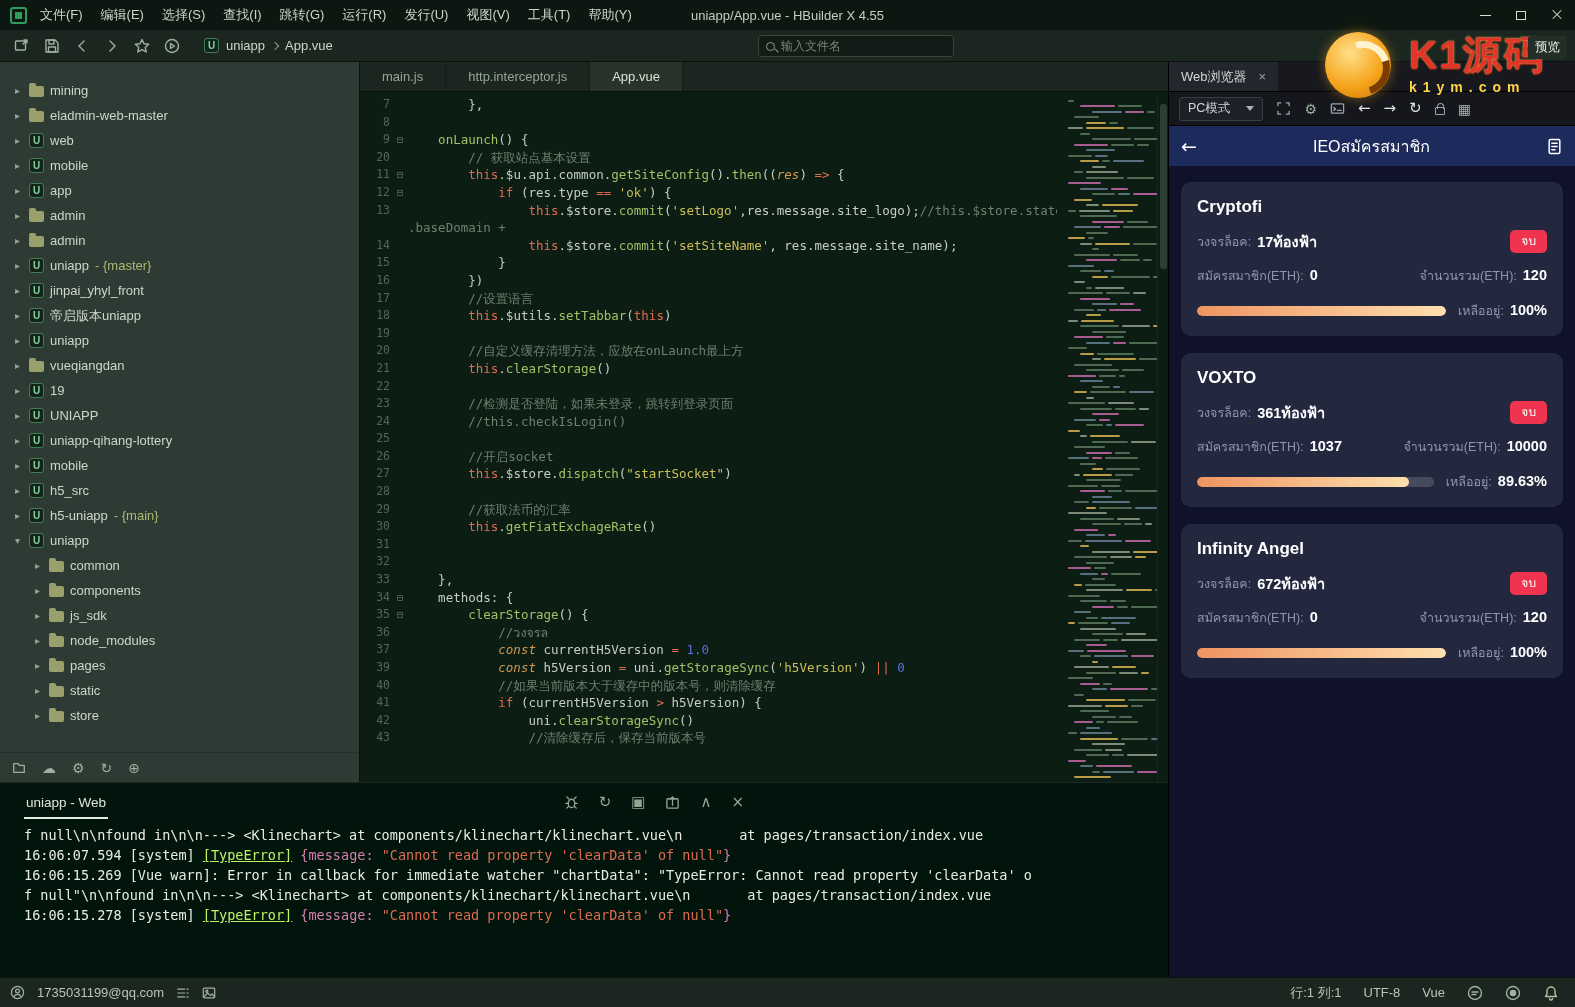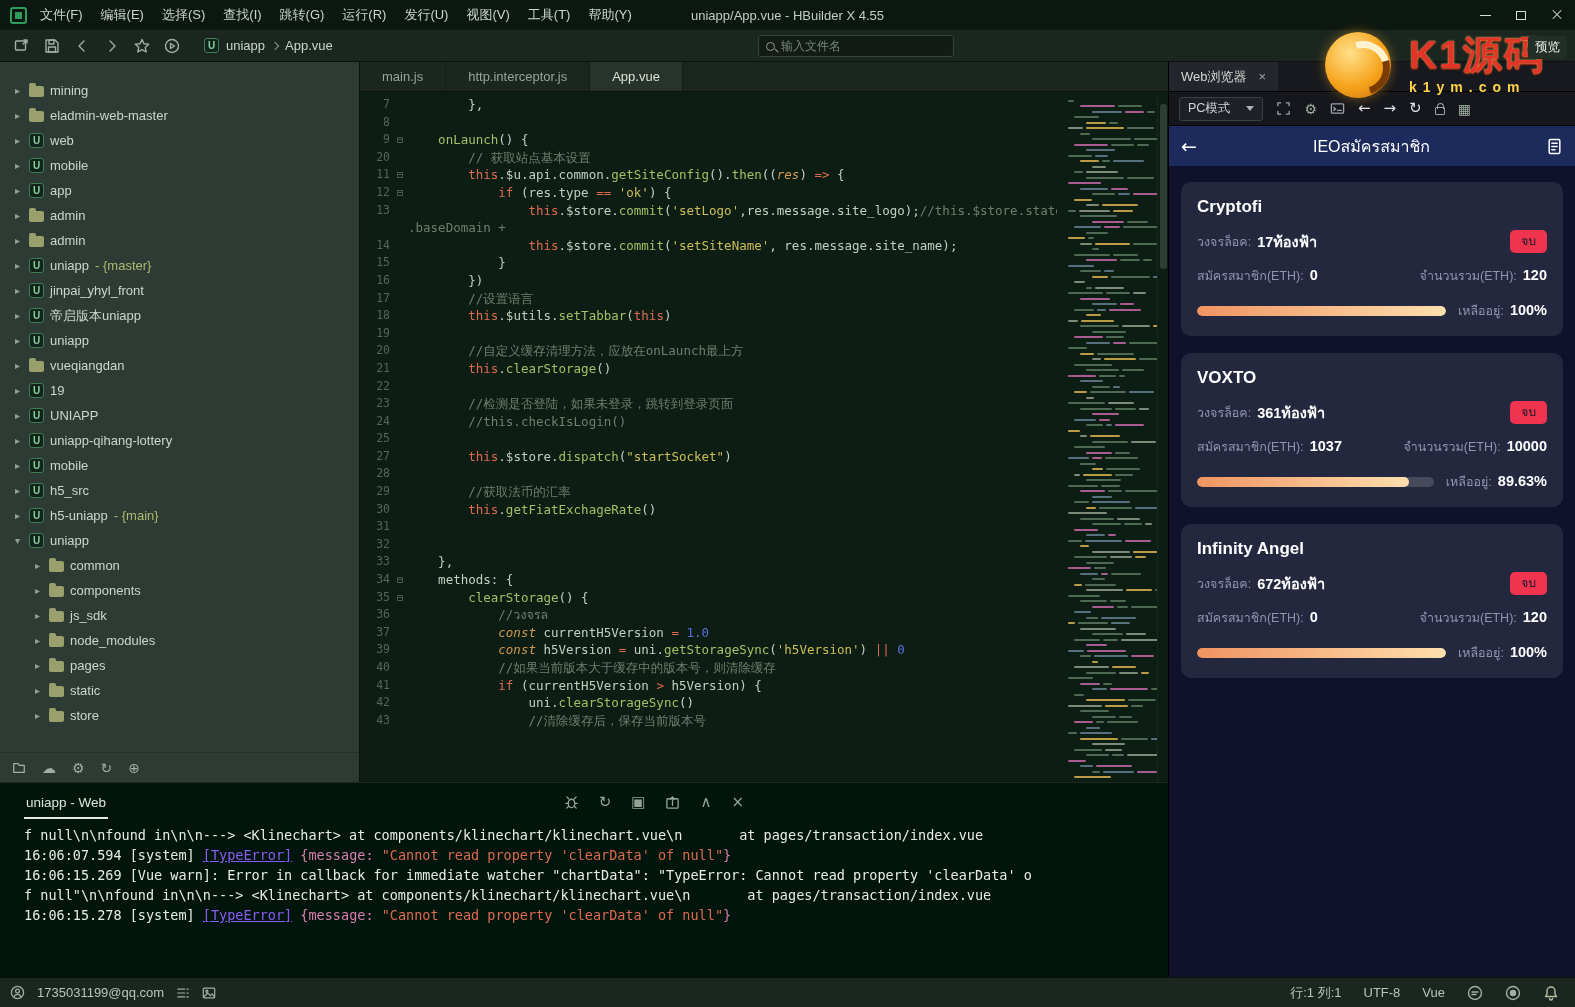--- a/index.html
+++ b/index.html
@@ -78,21 +78,21 @@
 .vthumb{position:absolute;top:12px;left:2px;width:7px;height:165px;background:rgba(255,255,255,.14);border-radius:3px}
 
 
 .console{flex:0 0 195px;background:#02150d;border-top:1px solid #1c2a21;display:flex;flex-direction:column}
 .console-bar{flex:0 0 38px;display:flex;align-items:center;padding:0 24px;color:#dde6dc;font-size:13.5px}
 .console-tab{border-bottom:2px solid #e4ece2;padding:9px 2px 7px}
 .console-icons{margin-left:auto;display:flex;gap:20px;align-items:center;color:#94a496;padding-right:400px}
 .console-icons .gi{font-size:15px;color:#94a496}
 .console-out{flex:1;padding:4px 24px;font-family:"DejaVu Sans Mono","Liberation Mono",monospace;font-size:13.5px;line-height:20px;overflow:hidden}
 .cline{white-space:pre}
-.pl{color:#e7ede3}.lnk{color:#8b5cf6;text-decoration:underline}.pk{color:#d77fae}.rd{color:#dd6b50}
+.pl{color:#e7ede3}.lnk{color:#bef264;text-decoration:underline}.pk{color:#d77fae}.rd{color:#dd6b50}
 
 
 .browser{flex:0 0 407px;display:flex;flex-direction:column;background:#10122b;border-left:1px solid #000}
 .bp-tabs{flex:0 0 30px;background:#17191e;display:flex;align-items:stretch;border-bottom:1px solid #000}
 .bp-tab{background:#23262d;color:#d2d8d2;font-size:13px;display:flex;align-items:center;gap:12px;padding:0 12px}
 .bp-x{color:#9aa3ad;font-size:13px}
 .bp-url-row{flex:0 0 34px;background:#15171c;display:flex;align-items:center;padding:0 8px}
 .bp-url{flex:1;height:24px;background:#0e1014;border:1px solid #34383f;border-radius:3px;color:#e2e6ea;font-size:13px;padding:0 8px;outline:none}
 .bp-controls{flex:0 0 34px;background:#15171c;display:flex;align-items:center;gap:13px;padding:0 10px;color:#9aa3ad;border-bottom:1px solid #000}
 .bp-select{height:24px;background:#1d2026;border:1px solid #3a3e46;border-radius:3px;color:#ced3da;font-size:12.5px;display:flex;align-items:center;gap:16px;padding:0 8px}
@@ -103,21 +103,21 @@
 .page{flex:1;background:#10122b;overflow:hidden;display:flex;flex-direction:column}
 .page-header{flex:0 0 40px;background:#1d2a5c;display:flex;align-items:center;color:#fff;padding:0 12px}
 .ph-back{font-size:19px;color:#fff;font-style:normal}
 .page-title{flex:1;text-align:center;font-size:16px;color:#fff}
 .cards{padding:16px 12px;display:flex;flex-direction:column;gap:17px;overflow:hidden}
 .card{background:#23283f;border-radius:10px;padding:15px 16px;color:#fff}
 .card-title{font-size:17px;font-weight:bold;margin-bottom:13px}
 .row1{display:flex;align-items:center;margin-bottom:13px}
 .lbl{color:#8f95ad;font-size:12.5px}
 .val{font-weight:bold;font-size:14.5px;margin-left:6px;color:#fff}
-.btn-end{margin-left:auto;background:#f0334f;border-radius:5px;color:#0f172a;font-size:12px;padding:4px 11px;line-height:1.2}
+.btn-end{margin-left:auto;background:#f0334f;border-radius:5px;color:#ffffff;font-size:12px;padding:4px 11px;line-height:1.2}
 .row2{display:flex;justify-content:space-between;margin-bottom:15px}
 .row3{display:flex;align-items:center}
 .track{flex:1;height:10px;background:rgba(255,255,255,.16);border-radius:5px;overflow:hidden;margin-right:12px}
 .fill{height:100%;border-radius:5px;background:linear-gradient(90deg,#ef9461,#ffdfae)}
 .remain{white-space:nowrap}
 
 
 .statusbar{flex:0 0 30px;background:#1b2620;border-top:1px solid #0a120c;display:flex;align-items:center;padding:0 10px;color:#b9c4ba;font-size:13px;gap:12px}
 .sb-right{margin-left:auto;display:flex;align-items:center;gap:22px;padding-right:6px}
 .sb-ic{display:flex;align-items:center;color:#9fb0a3}
@@ -373,20 +373,21 @@
                 <div class="crow"><span class="lno">16</span><span class="foldcol"></span><span class="ltext"><span class="p">        })</span></span></div>
                 <div class="crow"><span class="lno">17</span><span class="foldcol"></span><span class="ltext"><span class="p">        </span><span class="c">//设置语言</span></span></div>
                 <div class="crow"><span class="lno">18</span><span class="foldcol"></span><span class="ltext"><span class="p">        </span><span class="k">this</span><span class="p">.$utils.</span><span class="f">setTabbar</span><span class="p">(</span><span class="k">this</span><span class="p">)</span></span></div>
                 <div class="crow"><span class="lno">19</span><span class="foldcol"></span><span class="ltext"></span></div>
                 <div class="crow"><span class="lno">20</span><span class="foldcol"></span><span class="ltext"><span class="p">        </span><span class="c">//自定义缓存清理方法，应放在onLaunch最上方</span></span></div>
                 <div class="crow"><span class="lno">21</span><span class="foldcol"></span><span class="ltext"><span class="p">        </span><span class="k">this</span><span class="p">.</span><span class="f">clearStorage</span><span class="p">()</span></span></div>
                 <div class="crow"><span class="lno">22</span><span class="foldcol"></span><span class="ltext"></span></div>
                 <div class="crow"><span class="lno">23</span><span class="foldcol"></span><span class="ltext"><span class="p">        </span><span class="c">//检测是否登陆，如果未登录，跳转到登录页面</span></span></div>
                 <div class="crow"><span class="lno">24</span><span class="foldcol"></span><span class="ltext"><span class="p">        </span><span class="c">//this.checkIsLogin()</span></span></div>
                 <div class="crow"><span class="lno">25</span><span class="foldcol"></span><span class="ltext"></span></div>
+                <div class="crow"><span class="lno">26</span><span class="foldcol"></span><span class="ltext"><span class="p">        </span><span class="c">//开启socket</span></span></div>
                 <div class="crow"><span class="lno">27</span><span class="foldcol"></span><span class="ltext"><span class="p">        </span><span class="k">this</span><span class="p">.$store.</span><span class="f">dispatch</span><span class="p">(</span><span class="s">"startSocket"</span><span class="p">)</span></span></div>
                 <div class="crow"><span class="lno">28</span><span class="foldcol"></span><span class="ltext"></span></div>
                 <div class="crow"><span class="lno">29</span><span class="foldcol"></span><span class="ltext"><span class="p">        </span><span class="c">//获取法币的汇率</span></span></div>
                 <div class="crow"><span class="lno">30</span><span class="foldcol"></span><span class="ltext"><span class="p">        </span><span class="k">this</span><span class="p">.</span><span class="f">getFiatExchageRate</span><span class="p">()</span></span></div>
                 <div class="crow"><span class="lno">31</span><span class="foldcol"></span><span class="ltext"></span></div>
                 <div class="crow"><span class="lno">32</span><span class="foldcol"></span><span class="ltext"></span></div>
                 <div class="crow"><span class="lno">33</span><span class="foldcol"></span><span class="ltext"><span class="p">    },</span></span></div>
                 <div class="crow"><span class="lno">34</span><span class="foldcol">⊟</span><span class="ltext"><span class="p">    methods: {</span></span></div>
                 <div class="crow"><span class="lno">35</span><span class="foldcol">⊟</span><span class="ltext"><span class="p">        </span><span class="f">clearStorage</span><span class="p">() {</span></span></div>
                 <div class="crow"><span class="lno">36</span><span class="foldcol"></span><span class="ltext"><span class="p">            </span><span class="c">//วงจรล</span></span></div>

